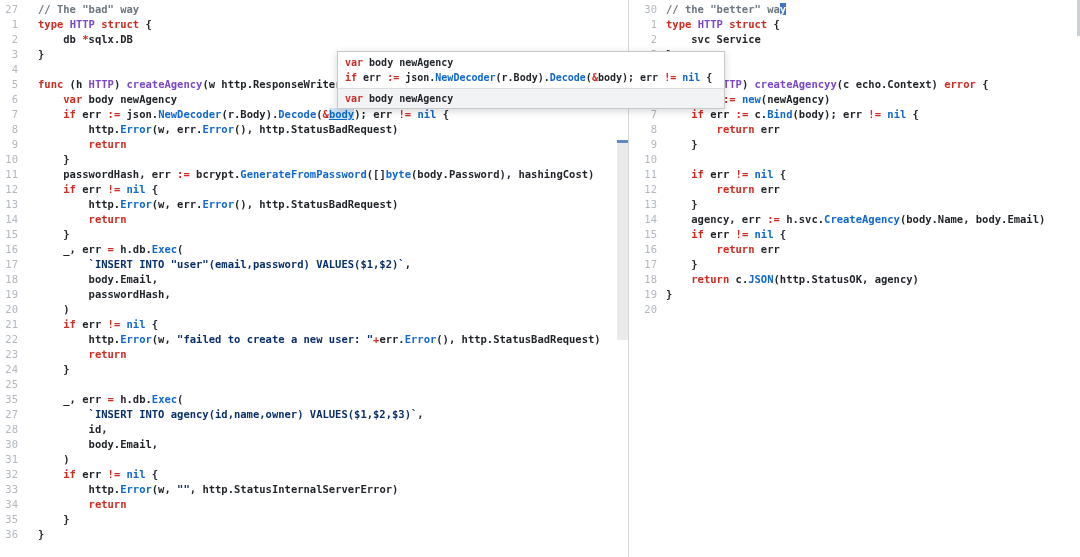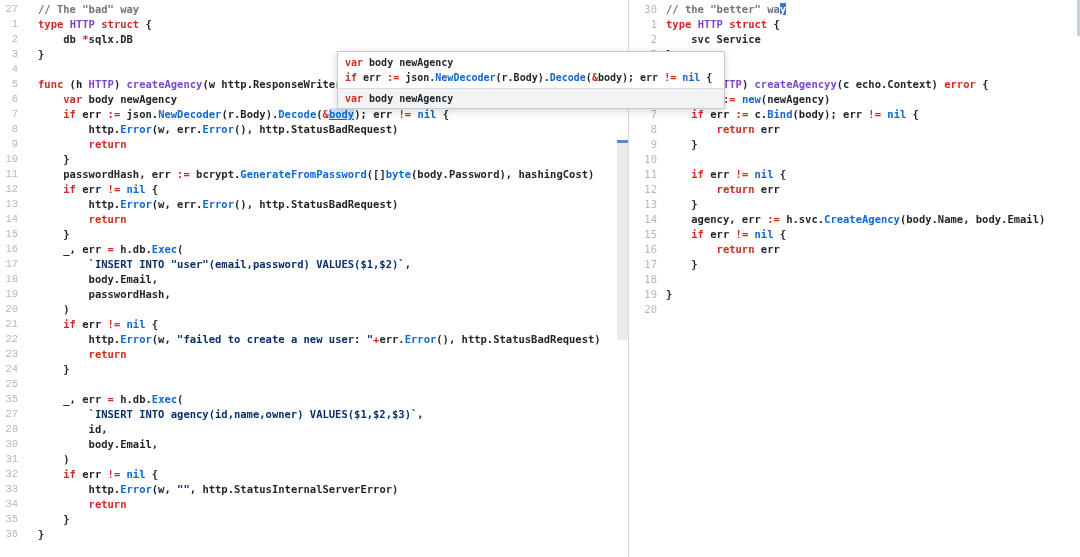--- a/index.html
+++ b/index.html
@@ -6,21 +6,21 @@
   body{
     width:1080px;height:557px;overflow:hidden;position:relative;
     background:#ffffff;
     font-family:"DejaVu Sans Mono","Liberation Mono",monospace;
   }
   .pane{position:absolute;top:0;bottom:0;padding-top:2px;overflow:hidden;}
   #left-pane{left:0;width:617px;}
   #right-pane{left:629px;width:451px;}
   .row{display:flex;min-height:15px;line-height:15px;font-size:10.5px;}
   .gutter{flex:none;text-align:right;color:var(--line_number);font-weight:400;white-space:pre;}
-  #left-pane .gutter{width:18px;font-family:Liberation Mono, monospace;}
+  #left-pane .gutter{width:18px;}
   #left-pane .code{margin-left:20px;}
   #right-pane .gutter{width:28px;}
   #right-pane .code{margin-left:9px;}
   .code{white-space:pre;font-weight:700;color:var(--text);}
   .tk-p{color:var(--text);}
   .tk-k{color:var(--keyword);}
   .tk-f{color:var(--function);}
   .tk-t{color:var(--type);}
   .tk-s{color:var(--string);}
   .tk-c{color:var(--comment);}
@@ -257,20 +257,21 @@
     <div class="row">
       <span class="gutter">16</span>
       <span class="code"><span class="tk-p">        </span><span class="tk-k">return</span><span class="tk-p"> err</span></span>
     </div>
     <div class="row">
       <span class="gutter">17</span>
       <span class="code"><span class="tk-p">    }</span></span>
     </div>
     <div class="row">
       <span class="gutter">18</span>
+      <span class="code"><span class="tk-p">    </span><span class="tk-k">return</span><span class="tk-p"> c.</span><span class="tk-f">JSON</span><span class="tk-p">(http.StatusOK, agency)</span></span>
     </div>
     <div class="row">
       <span class="gutter">19</span>
       <span class="code"><span class="tk-p">}</span></span>
     </div>
     <div class="row">
       <span class="gutter">20</span>
       <span class="code"></span>
     </div>
   </div>

